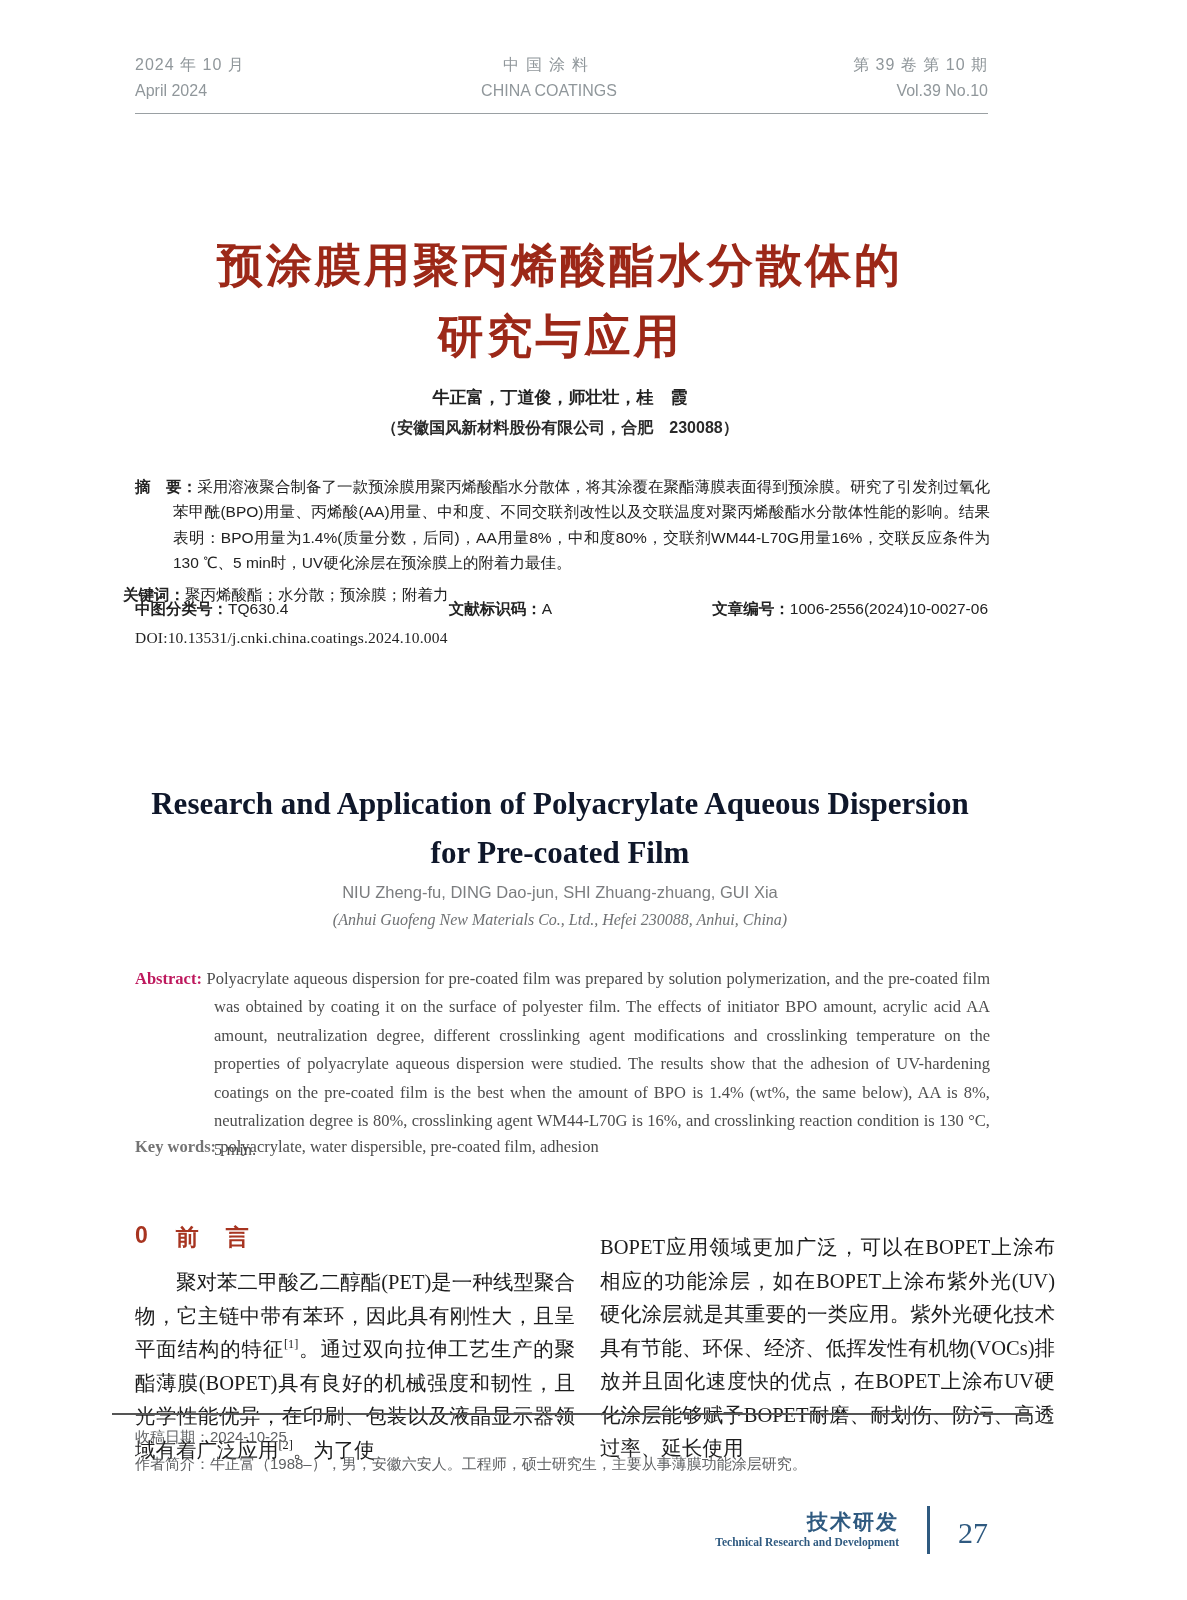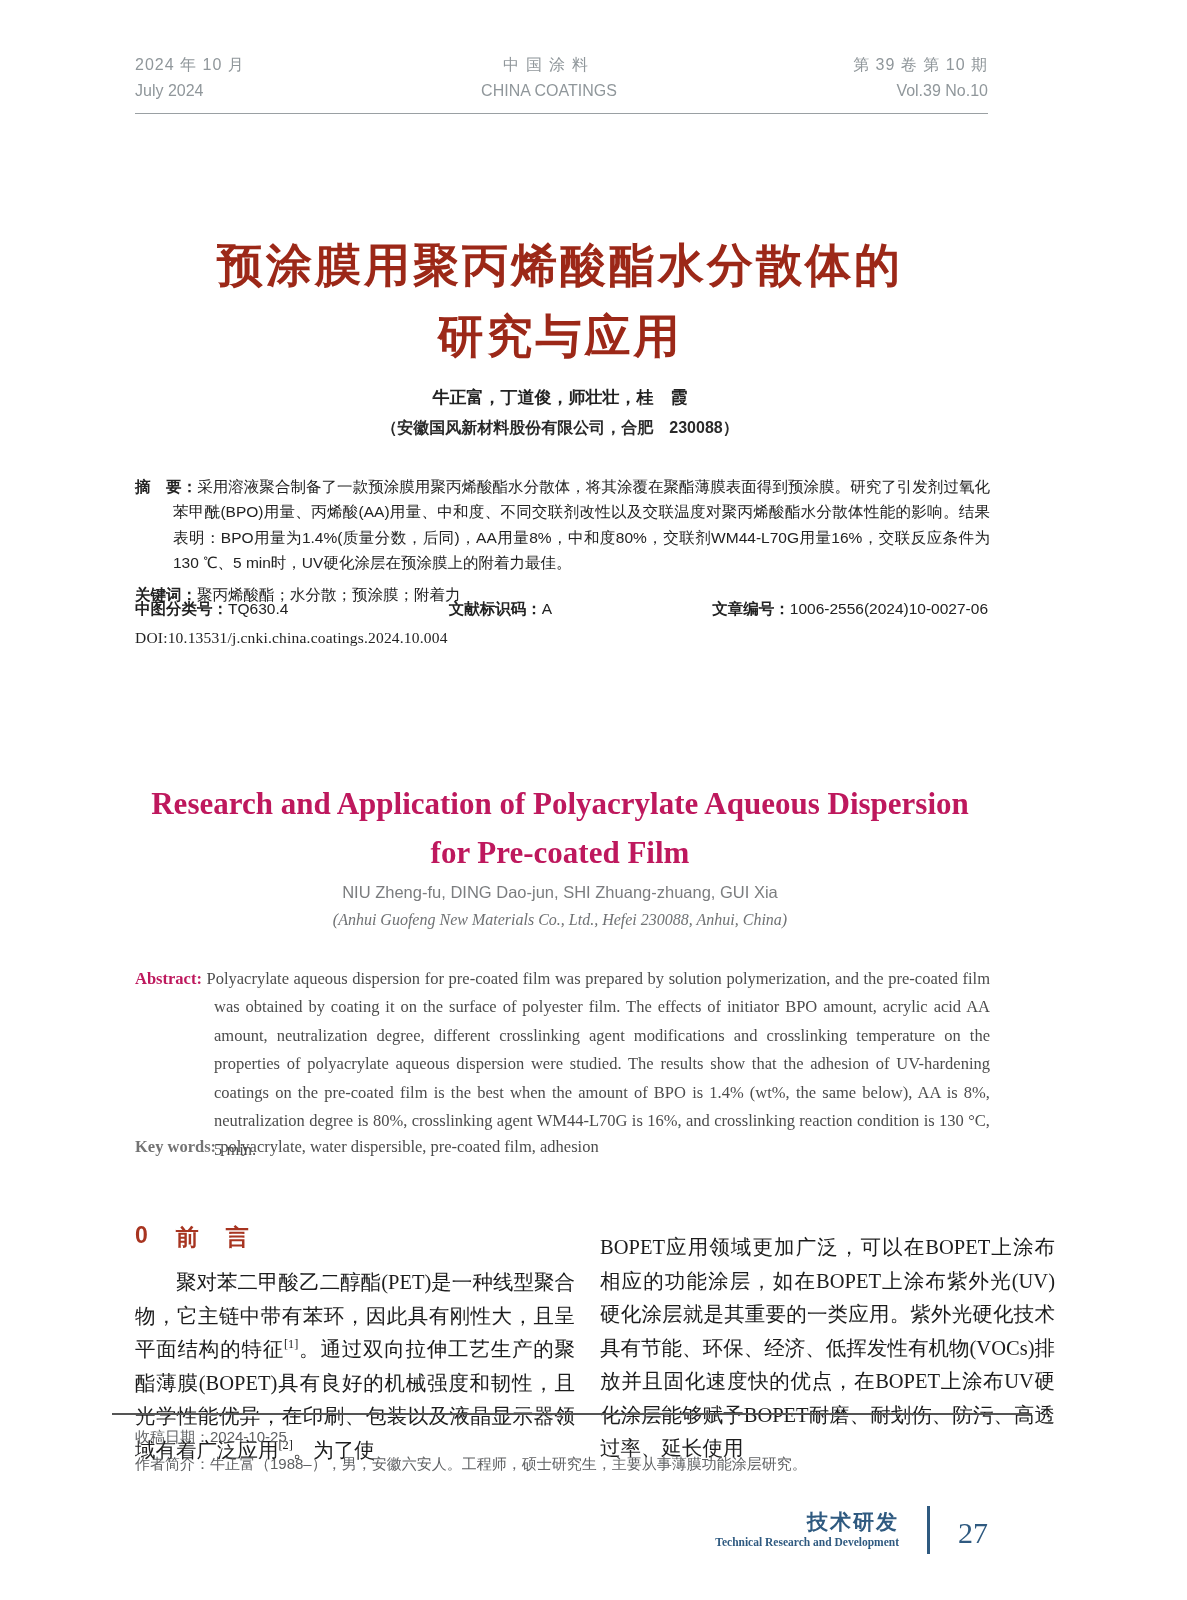--- a/index.html
+++ b/index.html
@@ -23,34 +23,34 @@
   .authors-zh{position:absolute;left:0;right:0;top:386px;text-align:center;
               font-family:"Liberation Sans", sans-serif;font-weight:bold;font-size:17px;color:#222;}
   .affil-zh{position:absolute;left:0;right:0;top:418px;text-align:center;
             font-family:"Liberation Sans", sans-serif;font-size:16px;color:#2a2a2a;font-weight:bold;}
 
   
   .abs-zh{position:absolute;left:135px;right:130px;top:458px;
           font-family:"Liberation Sans", sans-serif;font-size:15.5px;line-height:25.5px;
           color:#222;text-align:justify;padding-left:38px;text-indent:-38px;}
   .abs-zh b{font-weight:bold;}
-  .kw-zh{position:absolute;left:135px;top:569px;font-family:"Liberation Sans", sans-serif;
+  .kw-zh{position:absolute;left:123px;top:569px;font-family:"Liberation Sans", sans-serif;
          font-size:15.5px;color:#222;}
   .kw-zh b{font-weight:bold;}
   .meta-row{position:absolute;left:135px;right:132px;top:599px;display:flex;
             justify-content:space-between;font-family:"Liberation Sans", sans-serif;
             font-size:15.5px;color:#222;}
   .meta-row b{font-weight:bold;}
   .doi-line{position:absolute;left:135px;top:629px;font-family:"Liberation Serif", serif;
             font-size:15.5px;color:#222;letter-spacing:0.2px;}
 
   
   .title-en{position:absolute;left:0;right:0;top:779px;text-align:center;
             font-family:"Liberation Serif", serif;font-weight:bold;
-            color:#be185d;font-size:31px;line-height:49px;}
+            color:#0f172a;font-size:31px;line-height:49px;}
   .authors-en{position:absolute;left:0;right:0;top:883px;text-align:center;
               font-family:"Liberation Sans", sans-serif;font-size:16.5px;color:#7b7d7f;}
   .affil-en{position:absolute;left:0;right:0;top:911px;text-align:center;
             font-family:"Liberation Serif", serif;font-style:italic;font-size:16px;color:#6f7173;}
 
   
   .abs-en{position:absolute;left:135px;right:130px;top:948px;
           font-family:"Liberation Serif", serif;font-size:16.5px;line-height:28.5px;
           color:#4c4c4c;text-align:justify;padding-left:79px;text-indent:-79px;}
   .abs-en b{font-weight:bold;color:#be185d;}
@@ -82,21 +82,21 @@
   .footer-page{font-family:"Liberation Serif", serif;font-size:30px;color:#2f5a80;padding-top:6px;}
 </style>
 </head>
 <body>
 
 <div class="page">
 
   <div class="header">
     <div class="h-left">
       <div class="zh">2024 年 10 月</div>
-      <div class="en">July 2024</div>
+      <div class="en">April 2024</div>
     </div>
     <div class="h-center">
       <div class="zh">中国涂料</div>
       <div class="en">CHINA COATINGS</div>
     </div>
     <div class="h-right">
       <div class="zh">第 39 卷 第 10 期</div>
       <div class="en">Vol.39 No.10</div>
     </div>
   </div>

